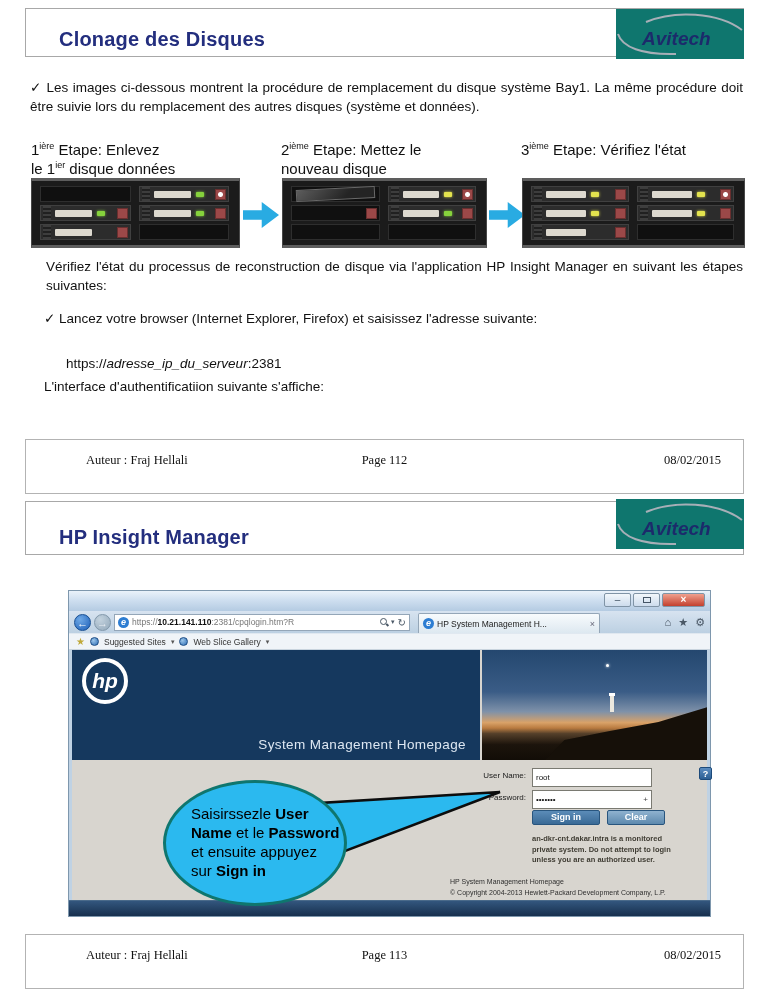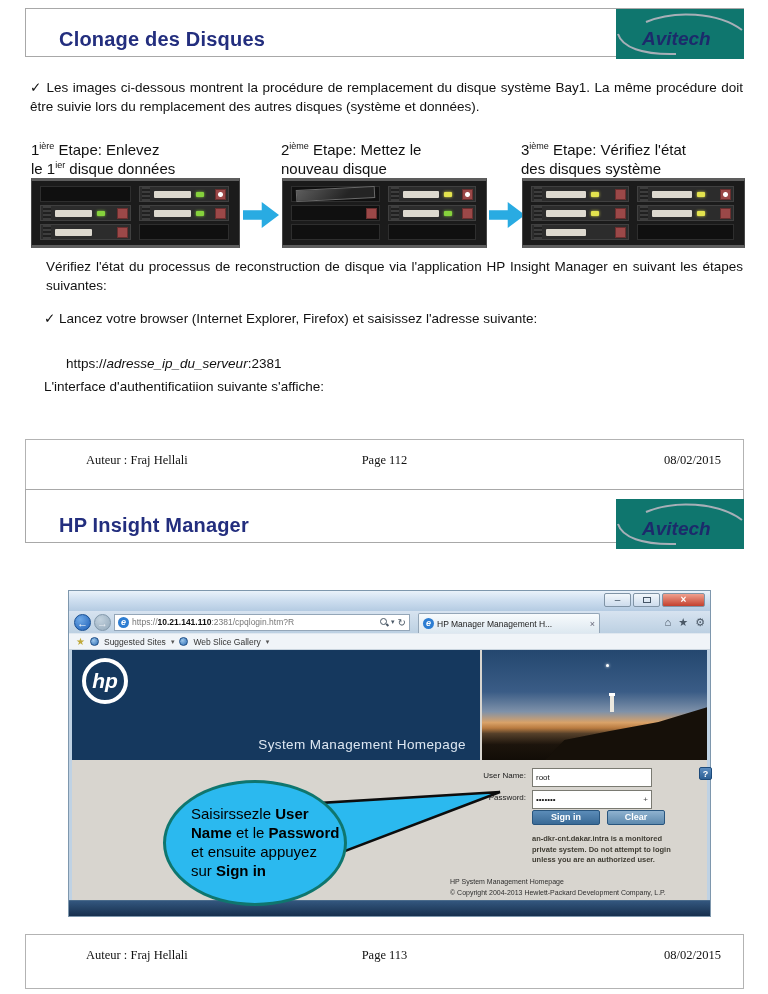--- a/index.html
+++ b/index.html
@@ -3,21 +3,21 @@
 <meta charset="utf-8">
 <style>
   * { margin:0; padding:0; box-sizing:border-box; }
   body { background:#fff; }
   .page { position:relative; width:768px; height:994px; background:#fff; overflow:hidden;
           font-family:"Liberation Sans", sans-serif; color:#111;padding-left:20px; }
 
   
   .hdr { position:absolute; left:25px; width:719px; border:1px solid #a8a8a8; background:#fff; }
   .hdr1 { top:8px; height:49px; }
-  .hdr2 { top:489px; height:54px; }
+  .hdr2 { top:501px; height:54px; }
   .hdr-title { position:absolute; left:33px; bottom:5px; font-size:20px; font-weight:bold;
                color:#232e7e; letter-spacing:.2px; }
   .logo { position:absolute; width:128px; height:50px; background:#0f766e; }
   .logo1 { left:616px; top:9px; }
   .logo2 { left:616px; top:499px; }
 
   
   .doc-p { position:absolute; font-size:13.5px; line-height:1.42; color:#111; }
   .p1 { left:30px; top:78px; width:713px; text-align:justify; }
   .p2 { left:46px; top:257px; width:697px; text-align:justify; }
@@ -156,21 +156,20 @@
   <div class="step s1">
     <div><span>1</span><sup>ière</sup><span> Etape: Enlevez</span></div>
     <div><span>le 1</span><sup>ier</sup><span> disque données</span></div>
   </div>
   <div class="step s2">
     <div><span>2</span><sup>ième</sup><span> Etape: Mettez le</span></div>
     <div><span>nouveau disque</span></div>
   </div>
   <div class="step s3">
     <div><span>3</span><sup>ième</sup><span> Etape: Vérifiez l'état</span></div>
-    <div><span>des disques système</span></div>
   </div>
 
   <div class="bay bay1">
     <div class="bay-col">
       <div class="slot open"></div>
       <div class="slot">
           <span class="grip"></span>
           <span class="dlabel"></span>
           <span class="led g"></span>
           <span class="rbtn"></span>
@@ -307,21 +306,21 @@
           <span class="url-host">10.21.141.110</span>
           <span class="url-gray">:2381/cpqlogin.htm?R</span>
         <span class="url-icons">
           <span class="mag"></span>
           <span class="caret">▾</span>
           <span class="refresh">↻</span>
         </span>
       </div>
       <div class="ie-tab">
         <span class="mini-e">e</span>
-        <span>HP Manager Management H...</span>
+        <span>HP System Management H...</span>
         <span class="tab-x">×</span>
       </div>
       <div class="nav-right">
         <span>⌂</span>
         <span>★</span>
         <span>⚙</span>
       </div>
     </div>
     <div class="ie-fav">
       <span class="fav-star">★</span>

